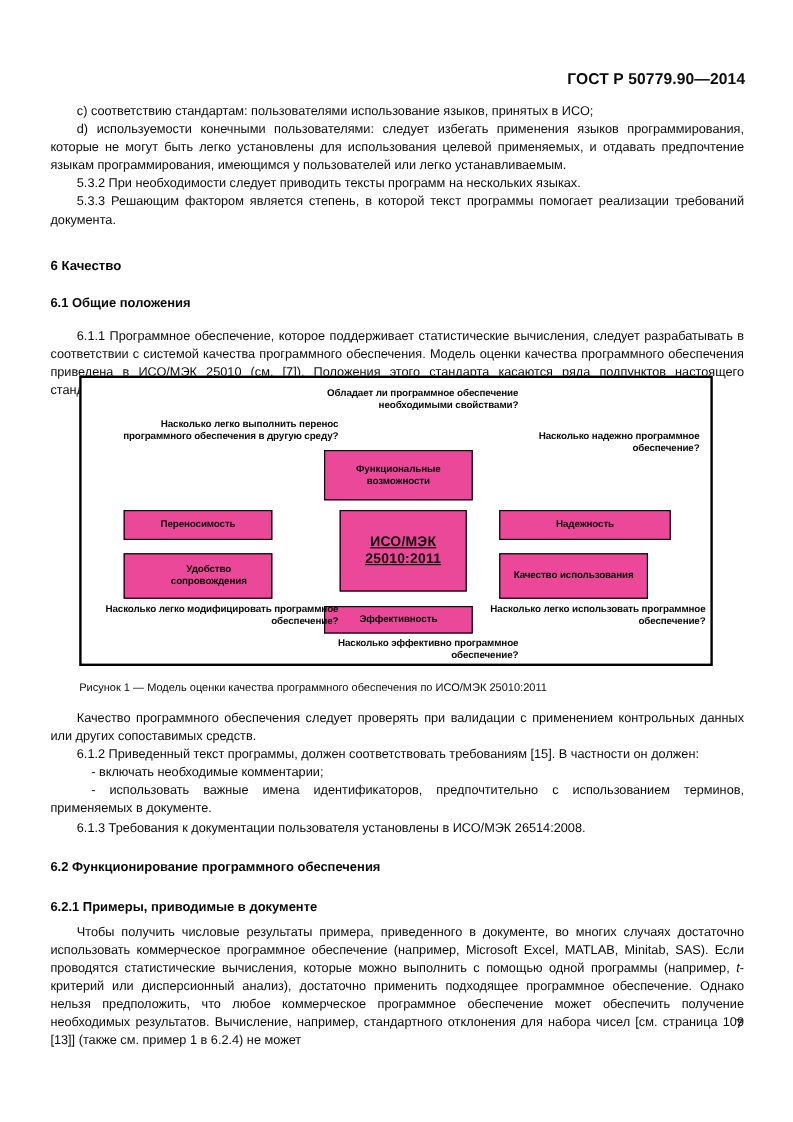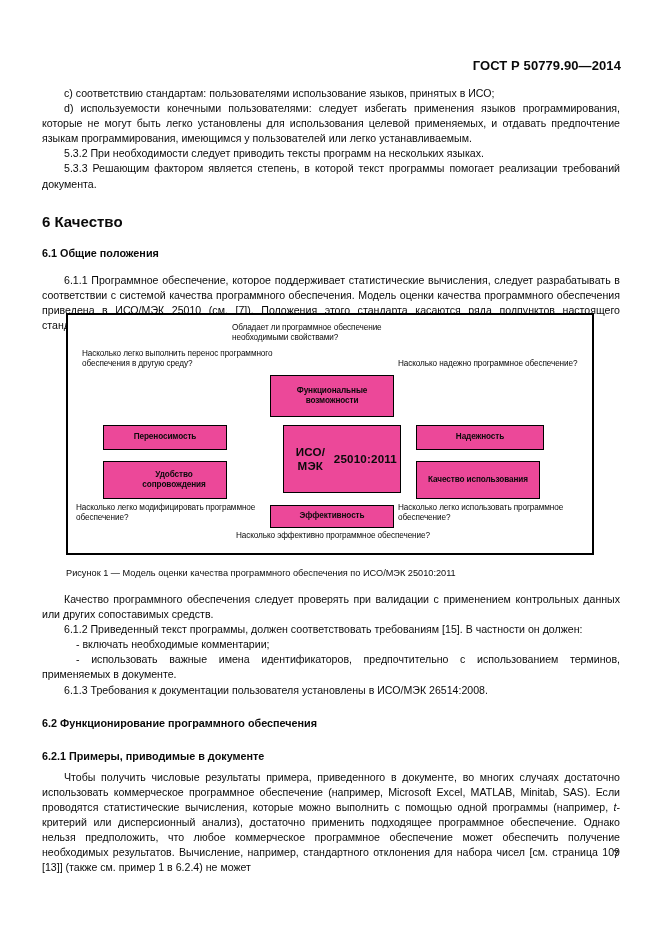--- a/index.html
+++ b/index.html
@@ -51,21 +51,21 @@
     line-height: 15.1px;
     text-align: justify;
     text-indent: 0;
     hyphens: manual;
   }
   p.indent { text-indent: 22px; }
   p.dash   { text-indent: 34px; }
 
   h2.sec {
     margin: 0;
-    font-size: 15px;
+    font-size: 11px;
     font-weight: bold;
     line-height: 16px;
   }
   h3.subsec {
     margin: 0;
     font-size: 10.8px;
     font-weight: bold;
     line-height: 15px;
   }
 
@@ -85,23 +85,23 @@
   .figure-frame {
     position: relative;
     width: 528px;
     height: 242px;
     border: 2px solid #000;
     background: #fff;
   }
   .fig-q {
     position: absolute;
     font-size: 8.2px;
-    font-weight: normal;
+    font-weight: bold;
     line-height: 10.4px;
-    text-align: left;
+    text-align: right;
     letter-spacing: -0.1px;
   }
   .fig-box {
     position: absolute;
     border: 1.6px solid #000;
     background: #ec4899;
     display: flex;
     align-items: center;
     justify-content: center;
     text-align: center;
@@ -172,26 +172,26 @@
       <div class="fig-q" style="left:164px; top:8px; width:200px;">Обладает ли программное обеспечение необходимыми свойствами?</div>
 
       <div class="fig-q" style="left:330px; top:44px; width:185px;">Насколько надежно программное обеспечение?</div>
 
       <div class="fig-box" style="left:202px; top:60px; width:124px; height:42px;">Функциональные возможности</div>
 
       <div class="fig-box" style="left:35px; top:110px; width:124px; height:25px;">Переносимость</div>
 
       <div class="fig-box" style="left:35px; top:146px; width:124px; height:38px;padding-left:21px;">Удобство сопровождения</div>
 
-      <div class="fig-box center-box" style="left:215px; top:110px; width:118px; height:68px; flex-direction:row;">
+      <div class="fig-box center-box" style="left:215px; top:110px; width:106px; height:68px; flex-direction:column;text-decoration:underline;">
         <span>ИСО/МЭК</span>
         <span>25010:2011</span>
       </div>
 
-      <div class="fig-box" style="left:348px; top:110px; width:128px; height:25px;">Надежность</div>
+      <div class="fig-box" style="left:348px; top:110px; width:143px; height:25px;">Надежность</div>
 
       <div class="fig-box" style="left:348px; top:146px; width:124px; height:38px;">Качество использования</div>
 
       <div class="fig-box" style="left:202px; top:190px; width:124px; height:23px;">Эффективность</div>
 
       <div class="fig-q" style="left:8px; top:188px; width:206px;">Насколько легко модифицировать программное обеспечение?</div>
 
       <div class="fig-q" style="left:168px; top:216px; width:196px;">Насколько эффективно программное обеспечение?</div>
 
       <div class="fig-q" style="left:330px; top:188px; width:190px;">Насколько легко использовать программное обеспечение?</div>

